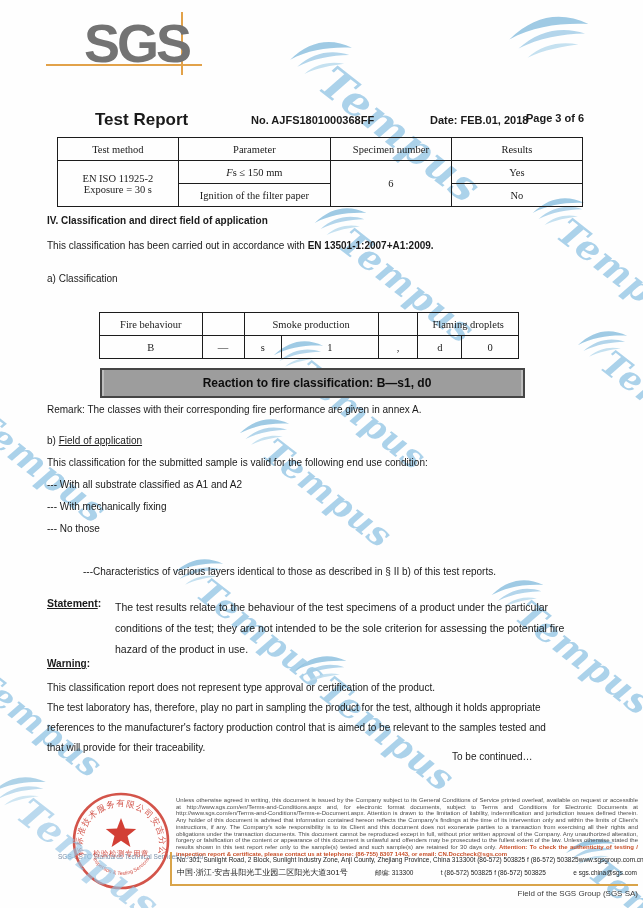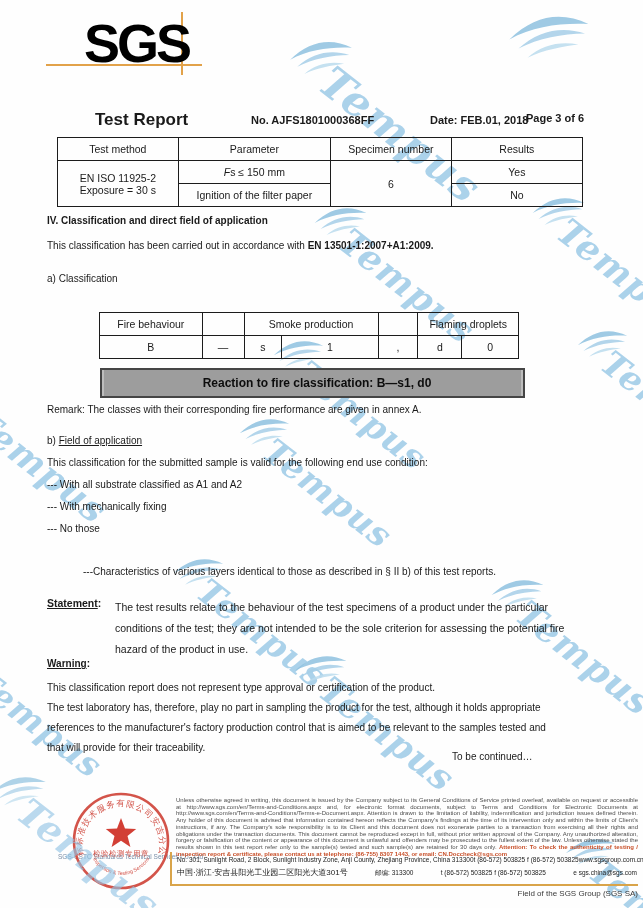--- a/index.html
+++ b/index.html
@@ -11,29 +11,29 @@
   
   .wm{position:absolute;display:flex;align-items:flex-start;
       transform-origin:left top;pointer-events:none;z-index:1;opacity:.85;}
   .wm .wm-text{
       font-family:"DejaVu Serif",serif;font-style:italic;font-weight:bold;
       font-size:34px;color:rgba(146,196,228,.9);margin-left:-7px;margin-top:13px;
       letter-spacing:1px;}
   
   .content{position:absolute;inset:0;z-index:2;}
   .abs{position:absolute;}
-  .logo-text{font-size:54px;font-weight:bold;color:#000000;letter-spacing:-3px;
+  .logo-text{font-size:54px;font-weight:bold;color:#737373;letter-spacing:-3px;
       font-family:"Liberation Sans",sans-serif;line-height:1;text-align:right;}
   .cropline{position:absolute;background:#e2a24a;}
   .hdr{font-weight:bold;font-size:11px;white-space:nowrap;margin-left:7px;}
   .title{font-weight:bold;font-size:17px;white-space:nowrap;}
   table.doc{border-collapse:collapse;table-layout:fixed;width:100%;}
   table.doc td,table.doc th{border:1.3px solid #1c1c1c;font-size:10.5px;
       font-weight:normal;text-align:center;padding:1px 4px;height:20px;
-      overflow:hidden;white-space:nowrap;}
+      overflow:hidden;white-space:nowrap;font-family:Liberation Serif, serif;}
   td.left{text-align:left;padding-left:8px;}
   .body-txt{font-size:10px;line-height:1.25;}
   .bold{font-weight:bold;}
   .ul{text-decoration:underline;}
   .banner{
      background:#9d9d9d;border:2px solid #454545;
      box-shadow:inset 2px 0 0 #bdbdbd, inset -2px 0 0 #bdbdbd;
      display:flex;align-items:center;justify-content:center;
      font-size:12px;font-weight:bold;color:#0d0d0d;}
   .stm{display:flex;}

